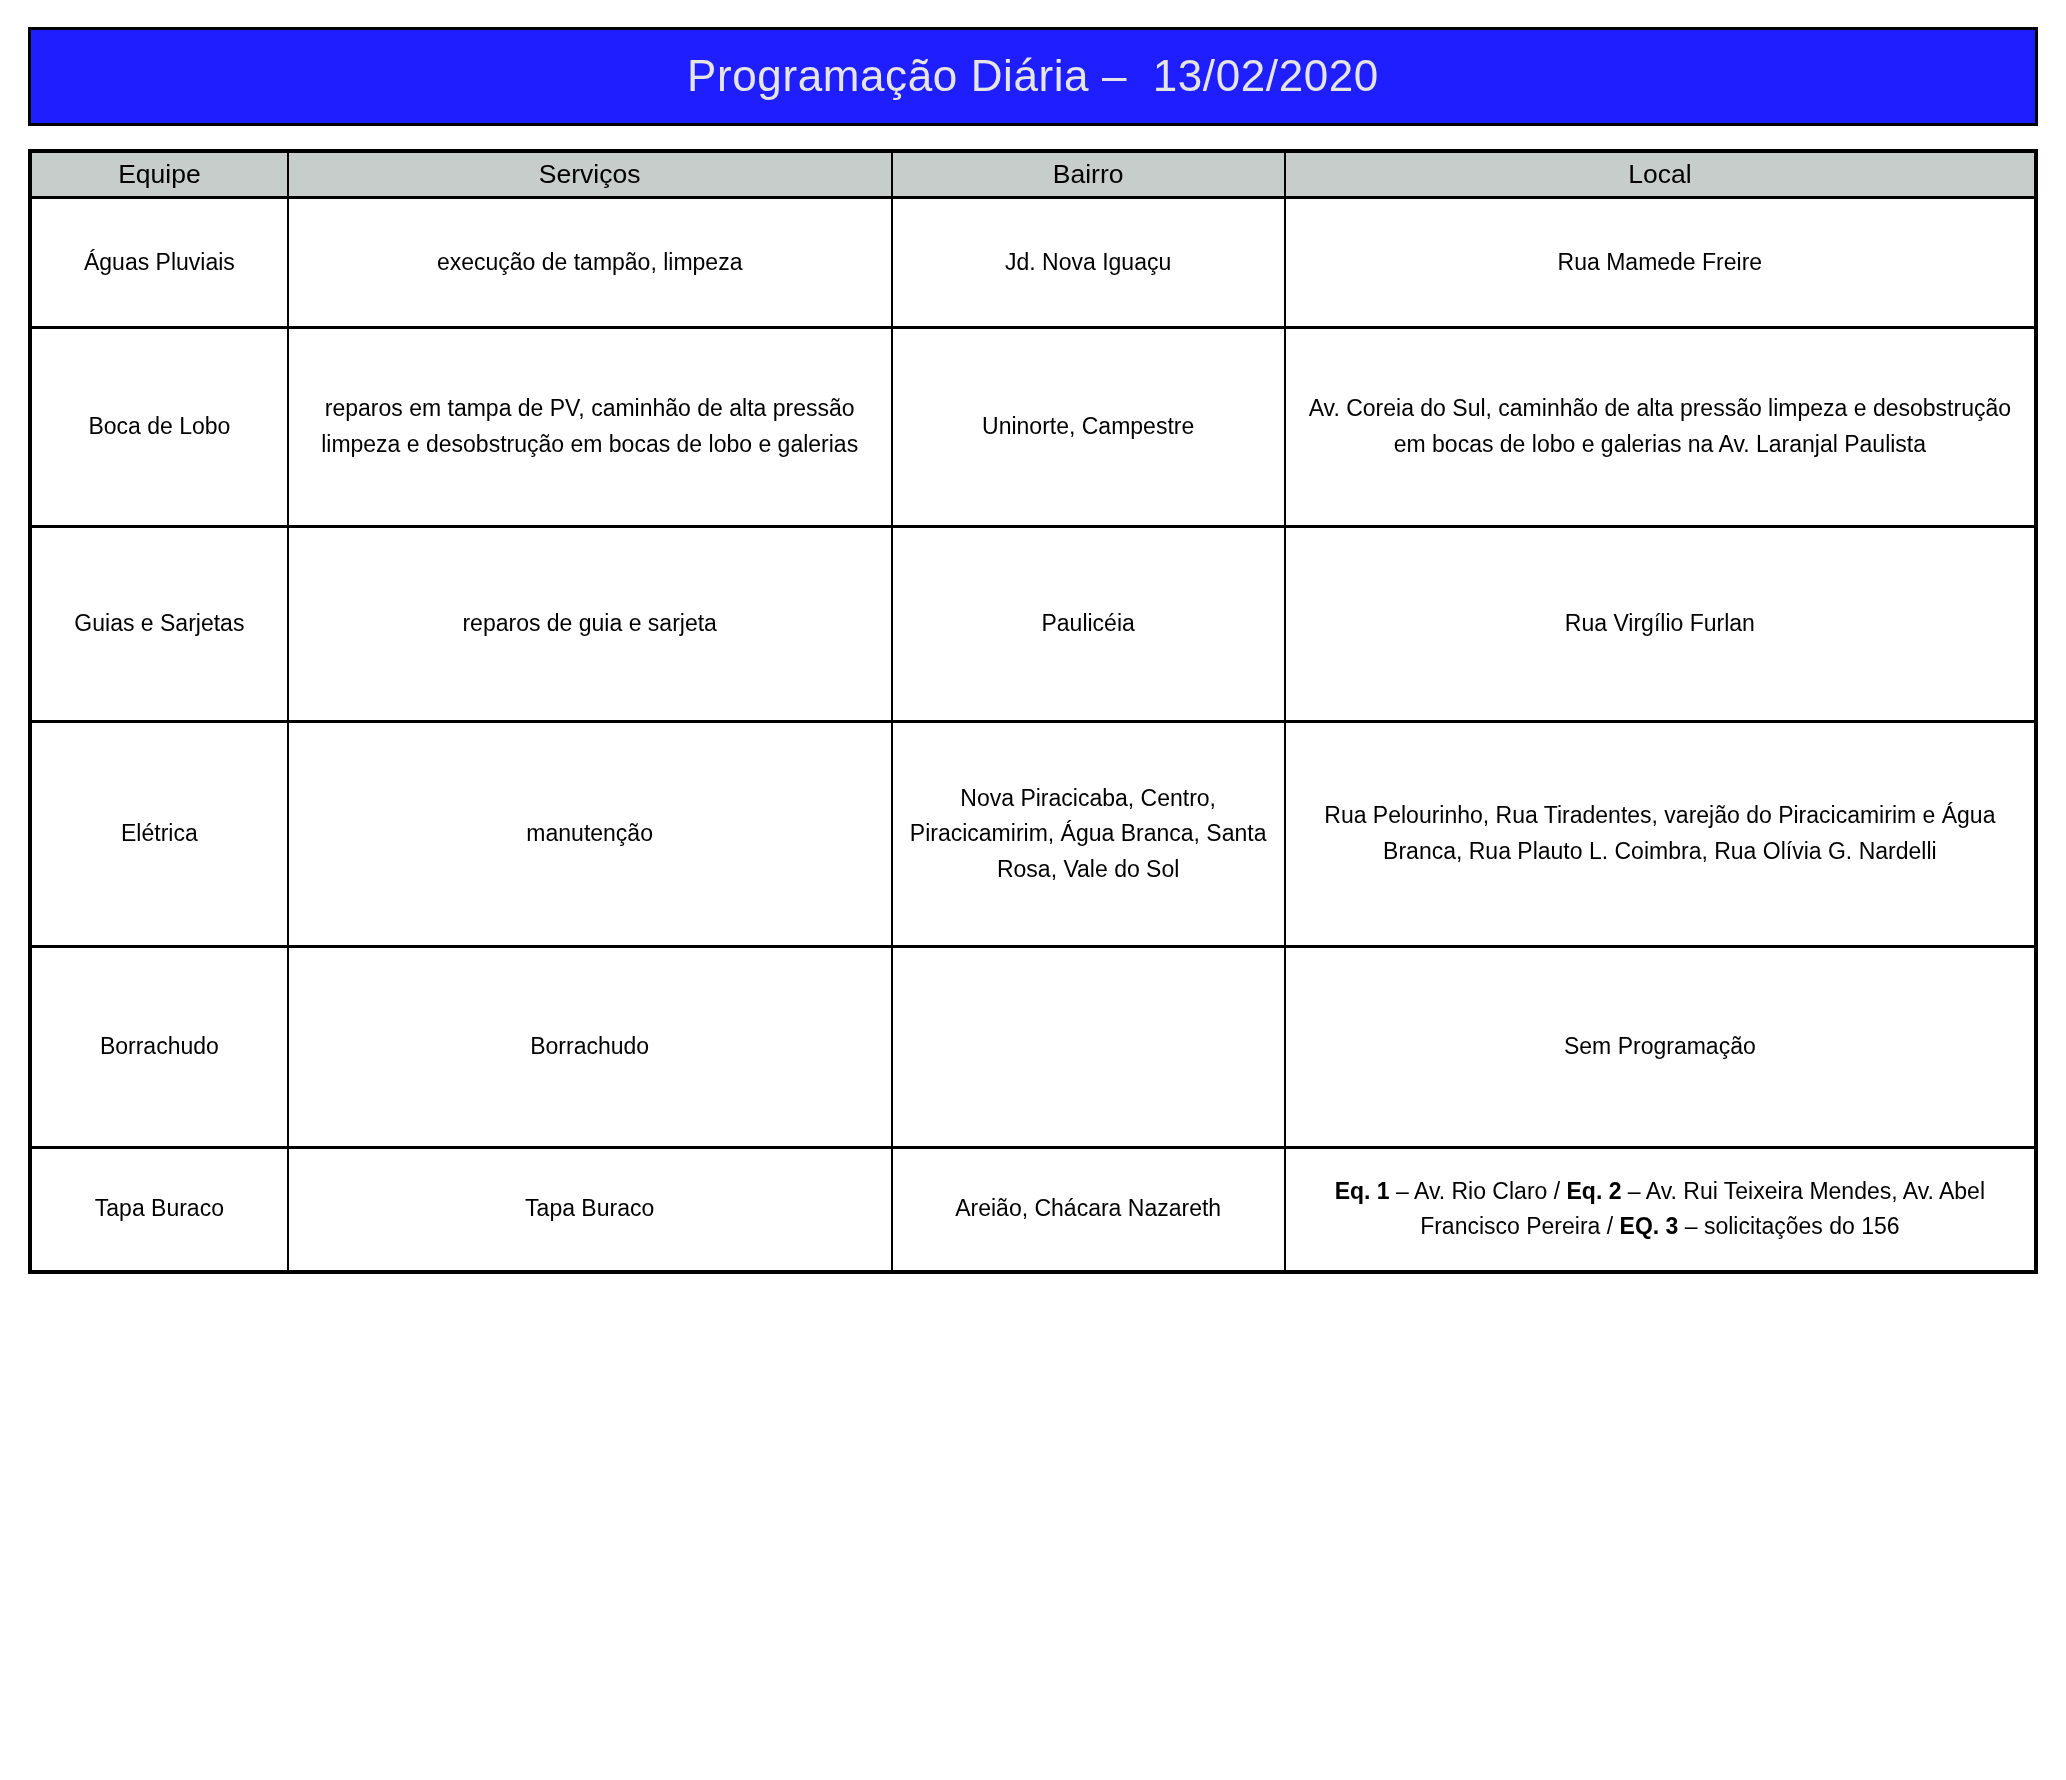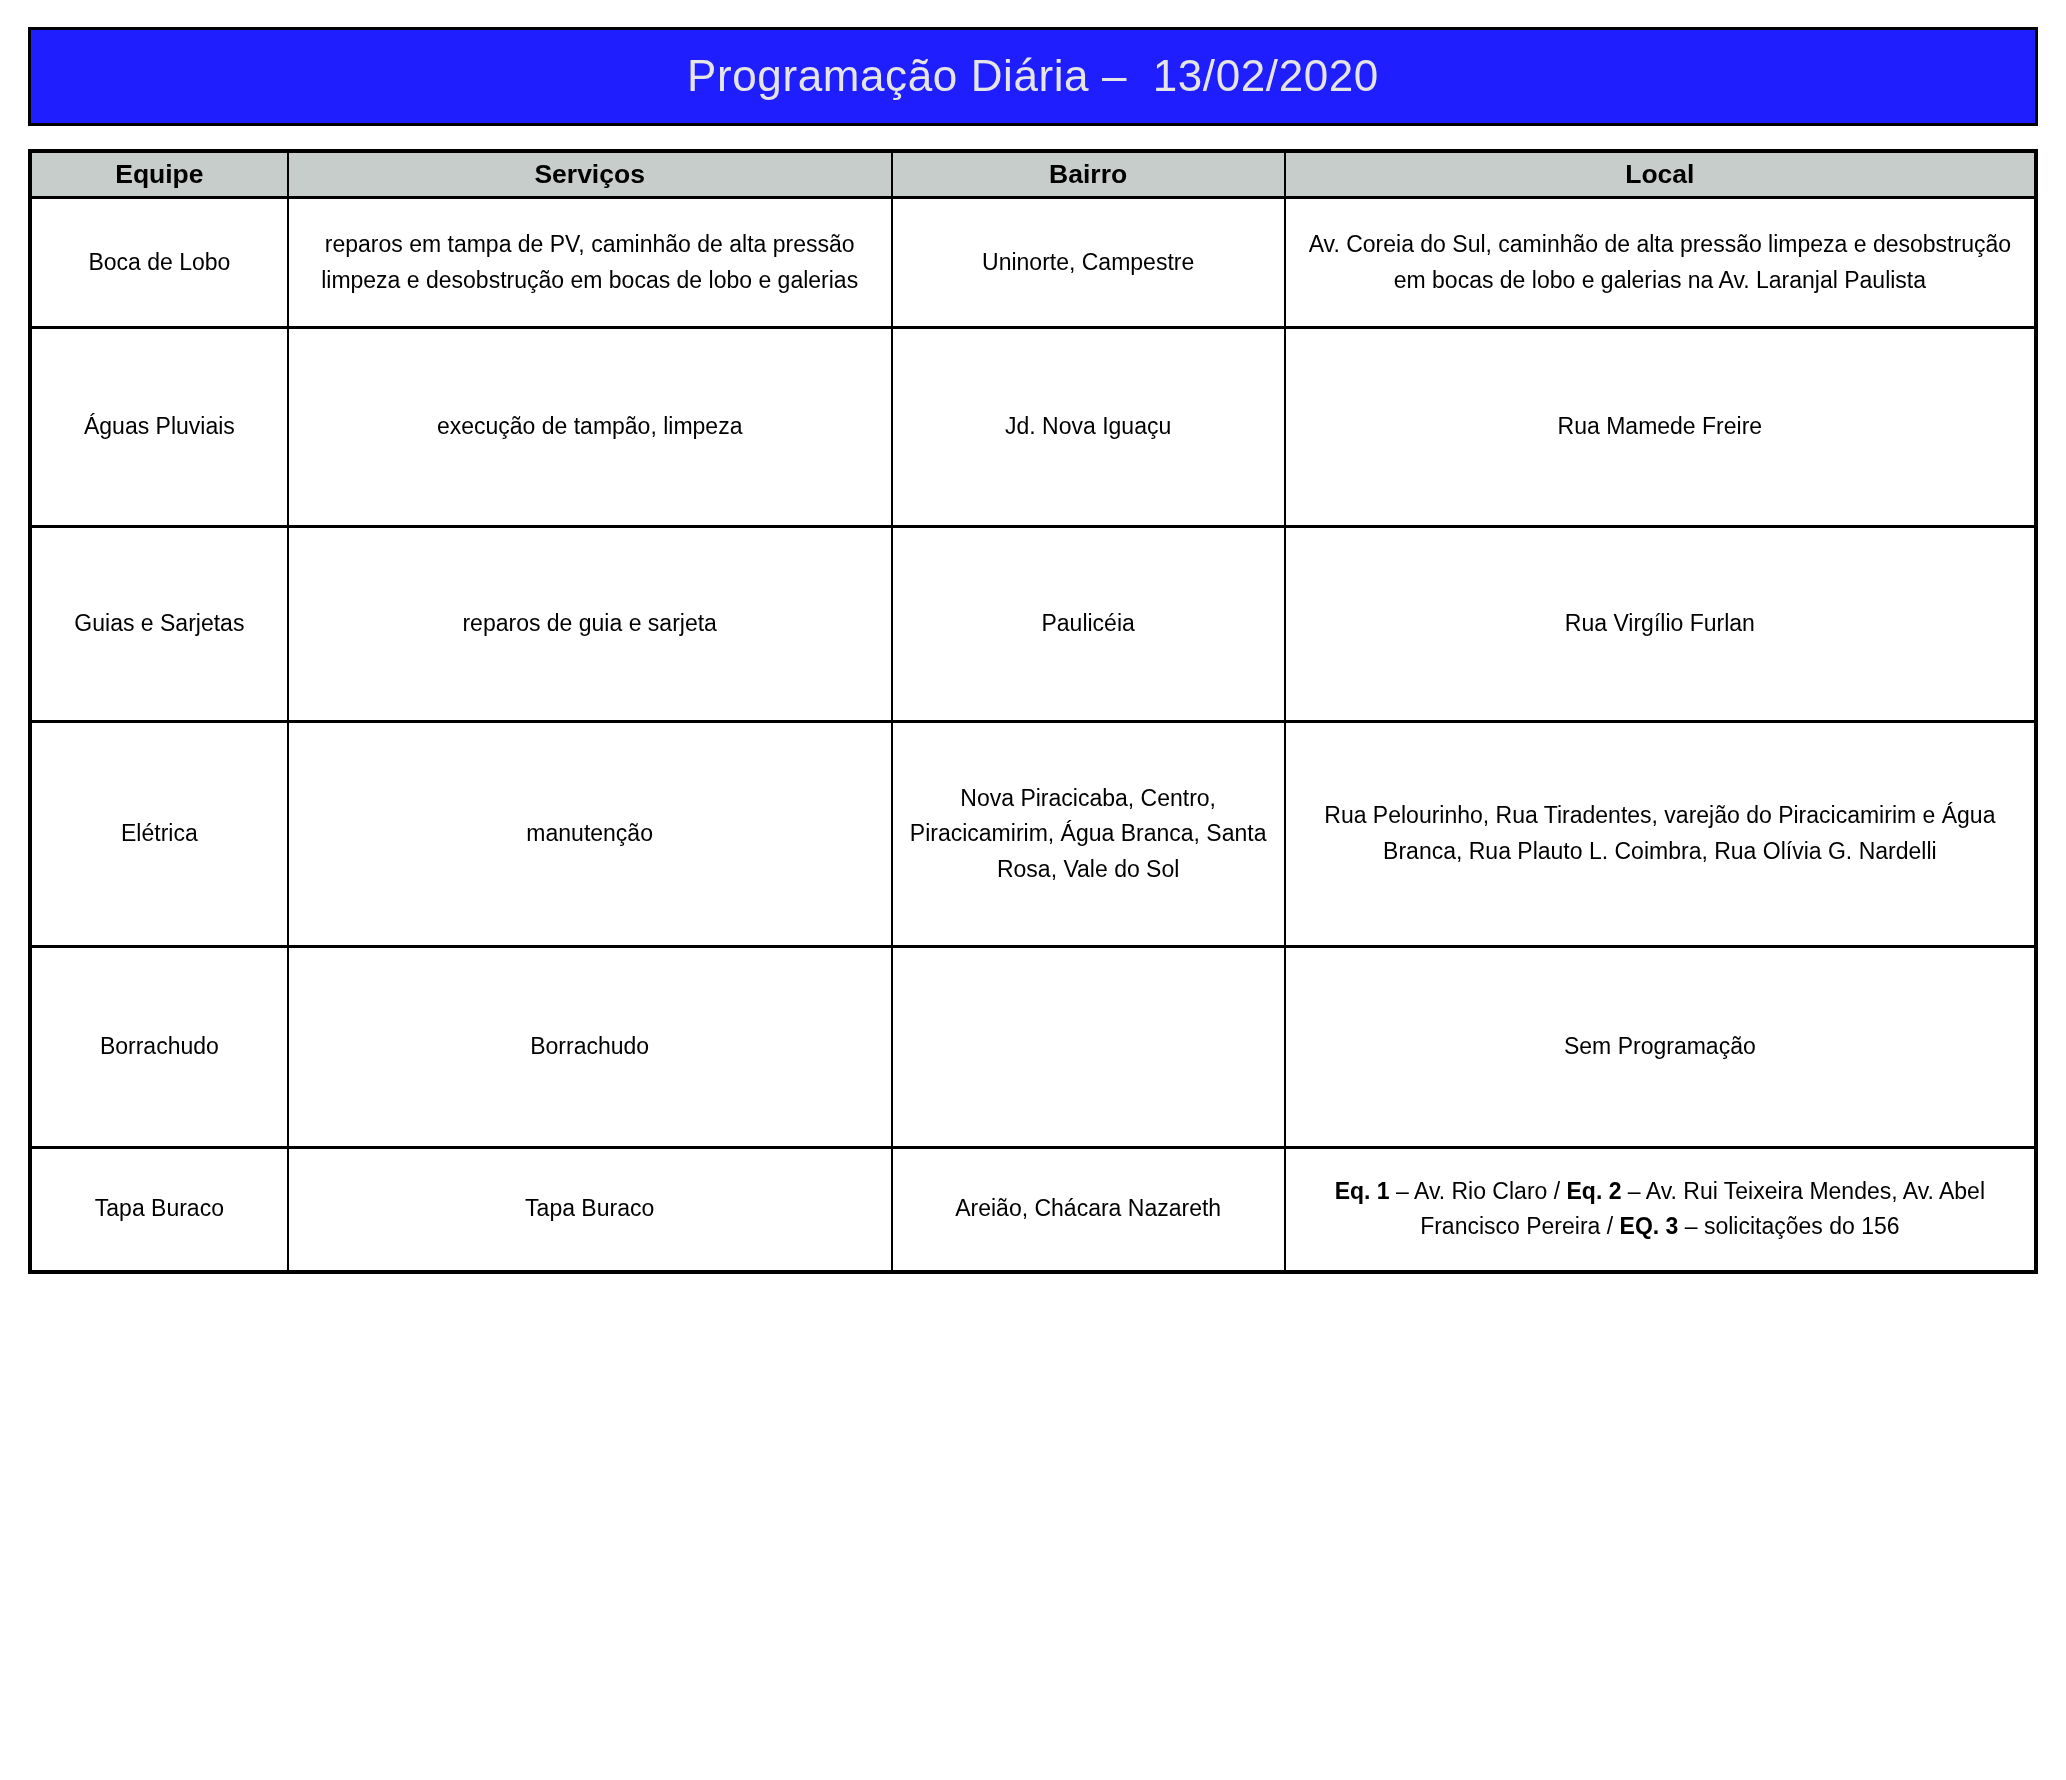--- a/index.html
+++ b/index.html
@@ -45,21 +45,21 @@
     border-bottom: 3.5px solid #000000;
     text-align: center;
     vertical-align: middle;
     padding: 4.6px 16px;
     box-sizing: border-box;
     overflow: hidden;
   }
   table.schedule th {
     background: #C7CDCB;
     font-size: 26.5px;
-    font-weight: bold;
+    font-weight: normal;
     height: 47px;
     padding: 2.3px 5.8px;
   }
   table.schedule td {
     font-size: 23px;
     line-height: 1.55;
     background: #ffffff;
   }
   col.c-equipe   { width: 12.85%; }
   col.c-servicos { width: 30.1%;  }
@@ -94,30 +94,30 @@
     <thead>
       <tr>
         <th>Equipe</th>
         <th>Serviços</th>
         <th>Bairro</th>
         <th>Local</th>
       </tr>
     </thead>
     <tbody>
         <tr>
+          <td>Águas Pluviais</td>
+          <td>execução de tampão, limpeza</td>
+          <td>Jd. Nova Iguaçu</td>
+          <td>Rua Mamede Freire</td>
+        </tr>
+        <tr>
           <td>Boca de Lobo</td>
           <td>reparos em tampa de PV, caminhão de alta pressão limpeza e desobstrução em bocas de lobo e galerias</td>
           <td>Uninorte, Campestre</td>
           <td>Av. Coreia do Sul, caminhão de alta pressão limpeza e desobstrução em bocas de lobo e galerias na Av. Laranjal Paulista</td>
-        </tr>
-        <tr>
-          <td>Águas Pluviais</td>
-          <td>execução de tampão, limpeza</td>
-          <td>Jd. Nova Iguaçu</td>
-          <td>Rua Mamede Freire</td>
         </tr>
         <tr>
           <td>Guias e Sarjetas</td>
           <td>reparos de guia e sarjeta</td>
           <td>Paulicéia</td>
           <td>Rua Virgílio Furlan</td>
         </tr>
         <tr>
           <td>Elétrica</td>
           <td>manutenção</td>

